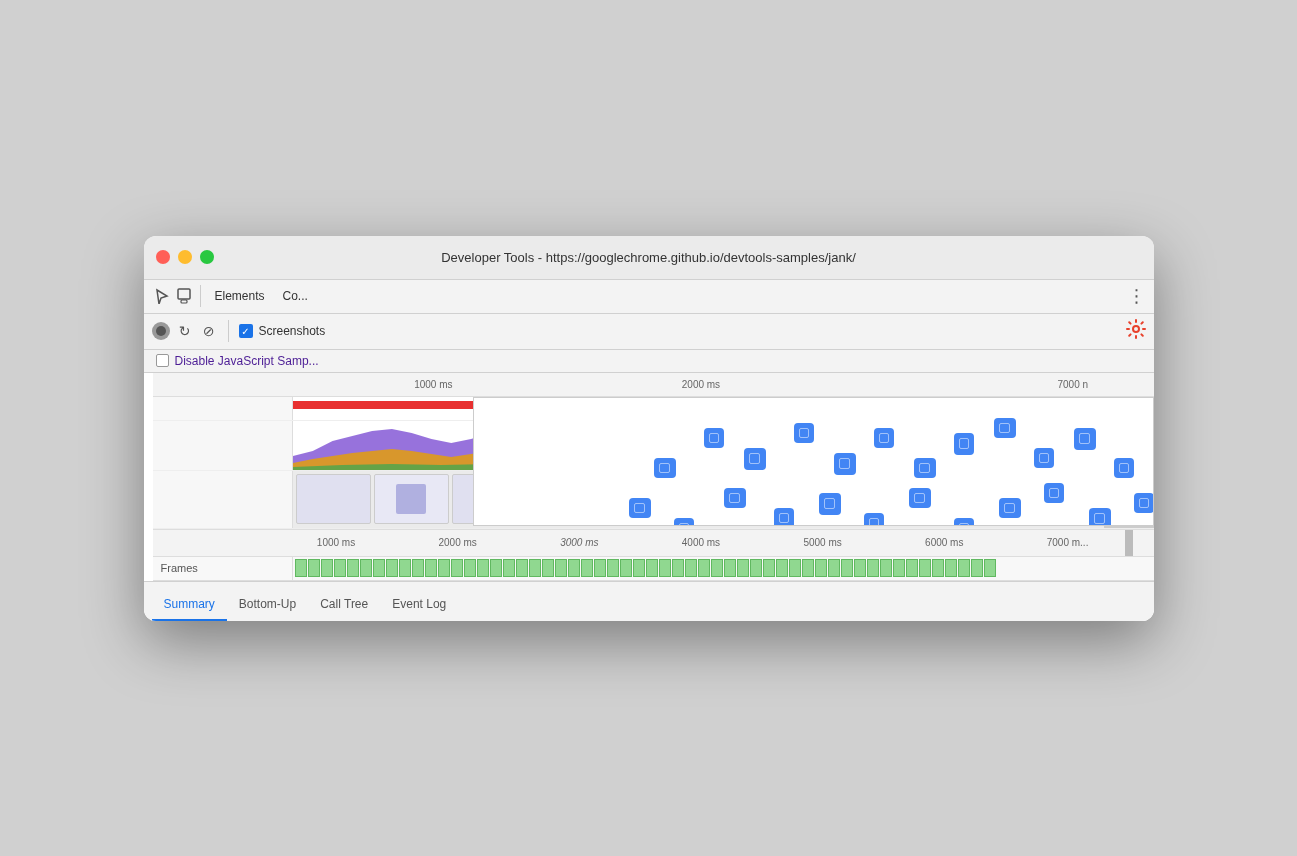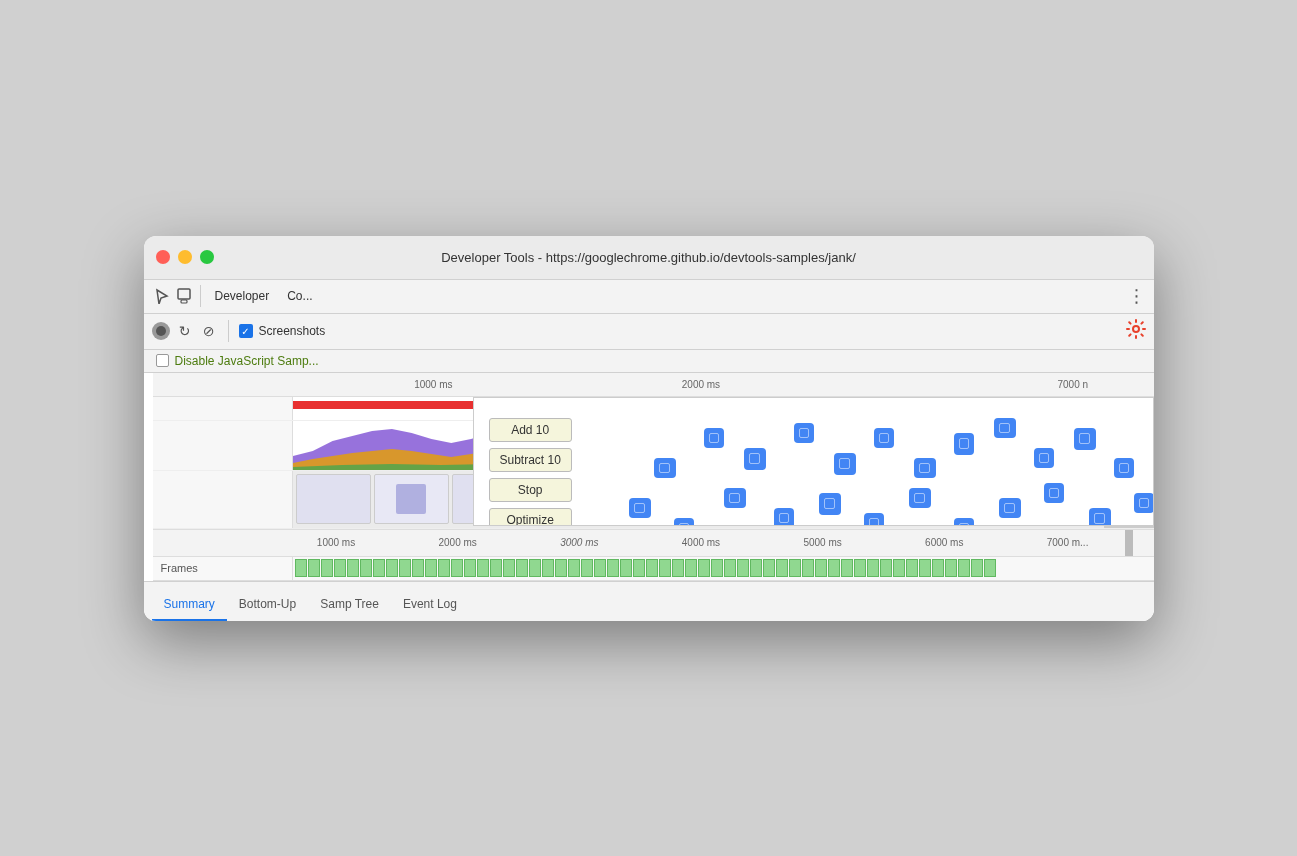--- a/index.html
+++ b/index.html
@@ -144,21 +144,21 @@
       padding: 4px 12px;
       background: #f3f3f3;
       border-bottom: 1px solid #d0d0d0;
       gap: 4px;
     }
     .option-item {
       display: flex;
       align-items: center;
       gap: 6px;
       font-size: 12px;
-      color: #4d7c0f;
+      color: #4c1d95;
     }
     .opt-checkbox {
       width: 13px;
       height: 13px;
       border: 1px solid #999;
       border-radius: 2px;
       background: #fff;
     }
 
     
@@ -408,21 +408,21 @@
             <path d="M3 2l10 6-6 2-2 6z" fill="none" stroke="#555" stroke-width="1.5"></path>
           </svg>
       </div>
       <div class="toolbar-icon">
         <svg width="16" height="16" viewBox="0 0 16 16">
             <rect x="2" y="1" width="12" height="10" rx="1" fill="none" stroke="#555" stroke-width="1.5"></rect>
             <rect x="5" y="12" width="6" height="3" rx="1" fill="none" stroke="#555" stroke-width="1.2"></rect>
           </svg>
       </div>
       <div class="toolbar-sep"></div>
-      <span class="toolbar-tab">Developer</span>
+      <span class="toolbar-tab">Elements</span>
       <span class="toolbar-tab">Co...</span>
       <div class="toolbar-dots" style="margin-left:auto;">⋮</div>
     </div>
 
     <div class="perf-toolbar">
       <button class="perf-btn perf-btn-record">
         <span style="display:block;width:10px;height:10px;background:#555;border-radius:50%;"></span>
       </button>
       <button class="perf-btn perf-btn-refresh" style="font-size:14px;background:none;border:none;cursor:pointer;">↻</button>
       <button class="perf-btn perf-btn-clear" style="font-size:14px;background:none;border:none;cursor:pointer;">⊘</button>
@@ -619,33 +619,26 @@
             <div class="blue-sq" style="left: 345px; top: 95px; width: 22px; height: 22px;"></div>
             <div class="blue-sq" style="left: 390px; top: 115px; width: 20px; height: 20px;"></div>
             <div class="blue-sq" style="left: 435px; top: 90px; width: 22px; height: 20px;"></div>
             <div class="blue-sq" style="left: 480px; top: 120px; width: 20px; height: 22px;"></div>
             <div class="blue-sq" style="left: 525px; top: 100px; width: 22px; height: 20px;"></div>
             <div class="blue-sq" style="left: 570px; top: 85px; width: 20px; height: 20px;"></div>
             <div class="blue-sq" style="left: 615px; top: 110px; width: 22px; height: 22px;"></div>
             <div class="blue-sq" style="left: 660px; top: 95px; width: 20px; height: 20px;"></div>
           </div>
 
-        <div class="popup-buttons">
-          <button class="popup-btn">Add 10</button>
-          <button class="popup-btn">Subtract 10</button>
-          <button class="popup-btn">Stop</button>
-          <button class="popup-btn">Optimize</button>
-
-        </div>
 
       </div>
 
     </div>
 
     <div class="bottom-tabs">
       <div class="bottom-tab active">Summary</div>
       <div class="bottom-tab">Bottom-Up</div>
-      <div class="bottom-tab">Samp Tree</div>
+      <div class="bottom-tab">Call Tree</div>
       <div class="bottom-tab">Event Log</div>
     </div>
 
   </div>
 </div>
 
 </body></html>

